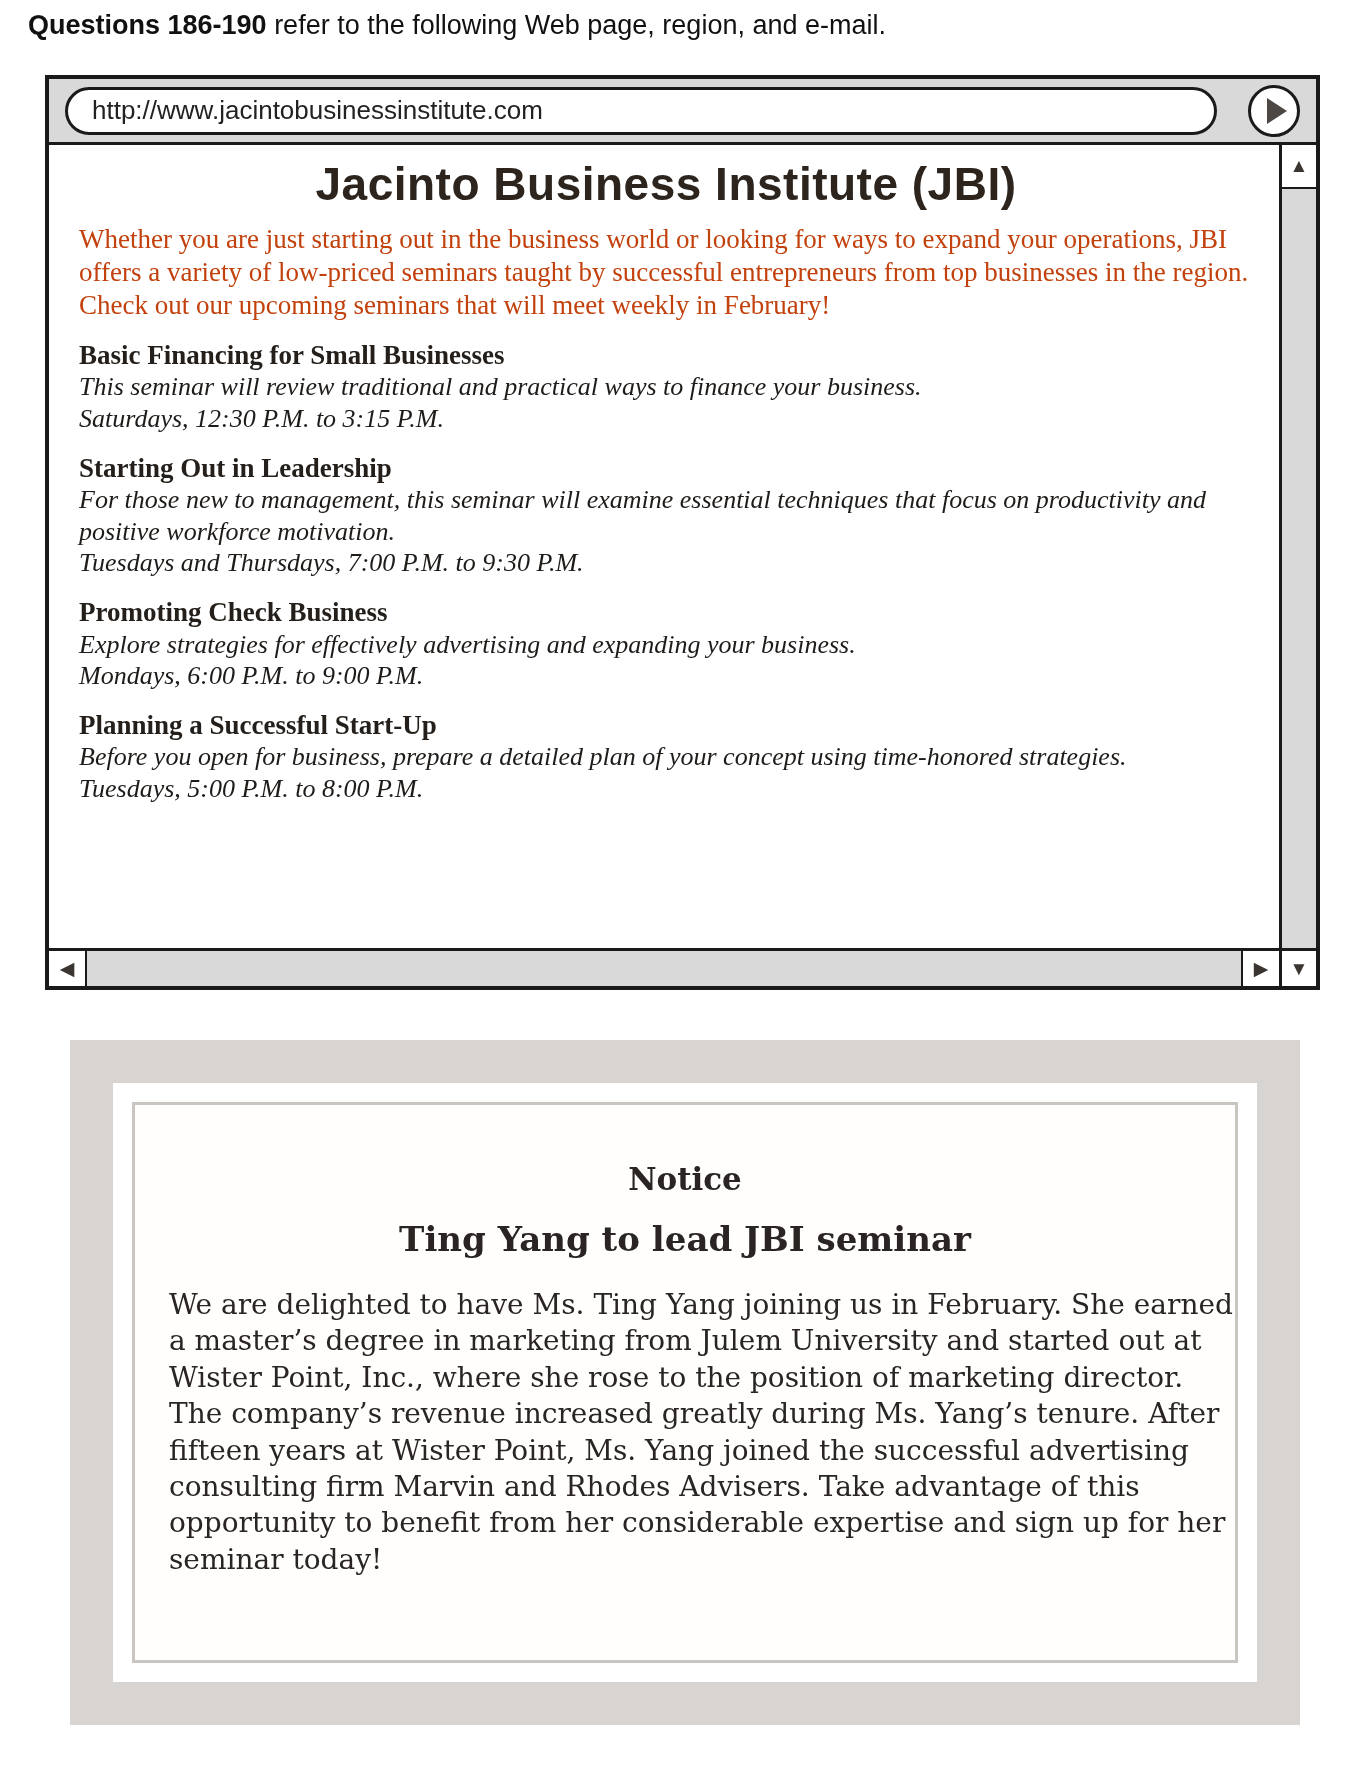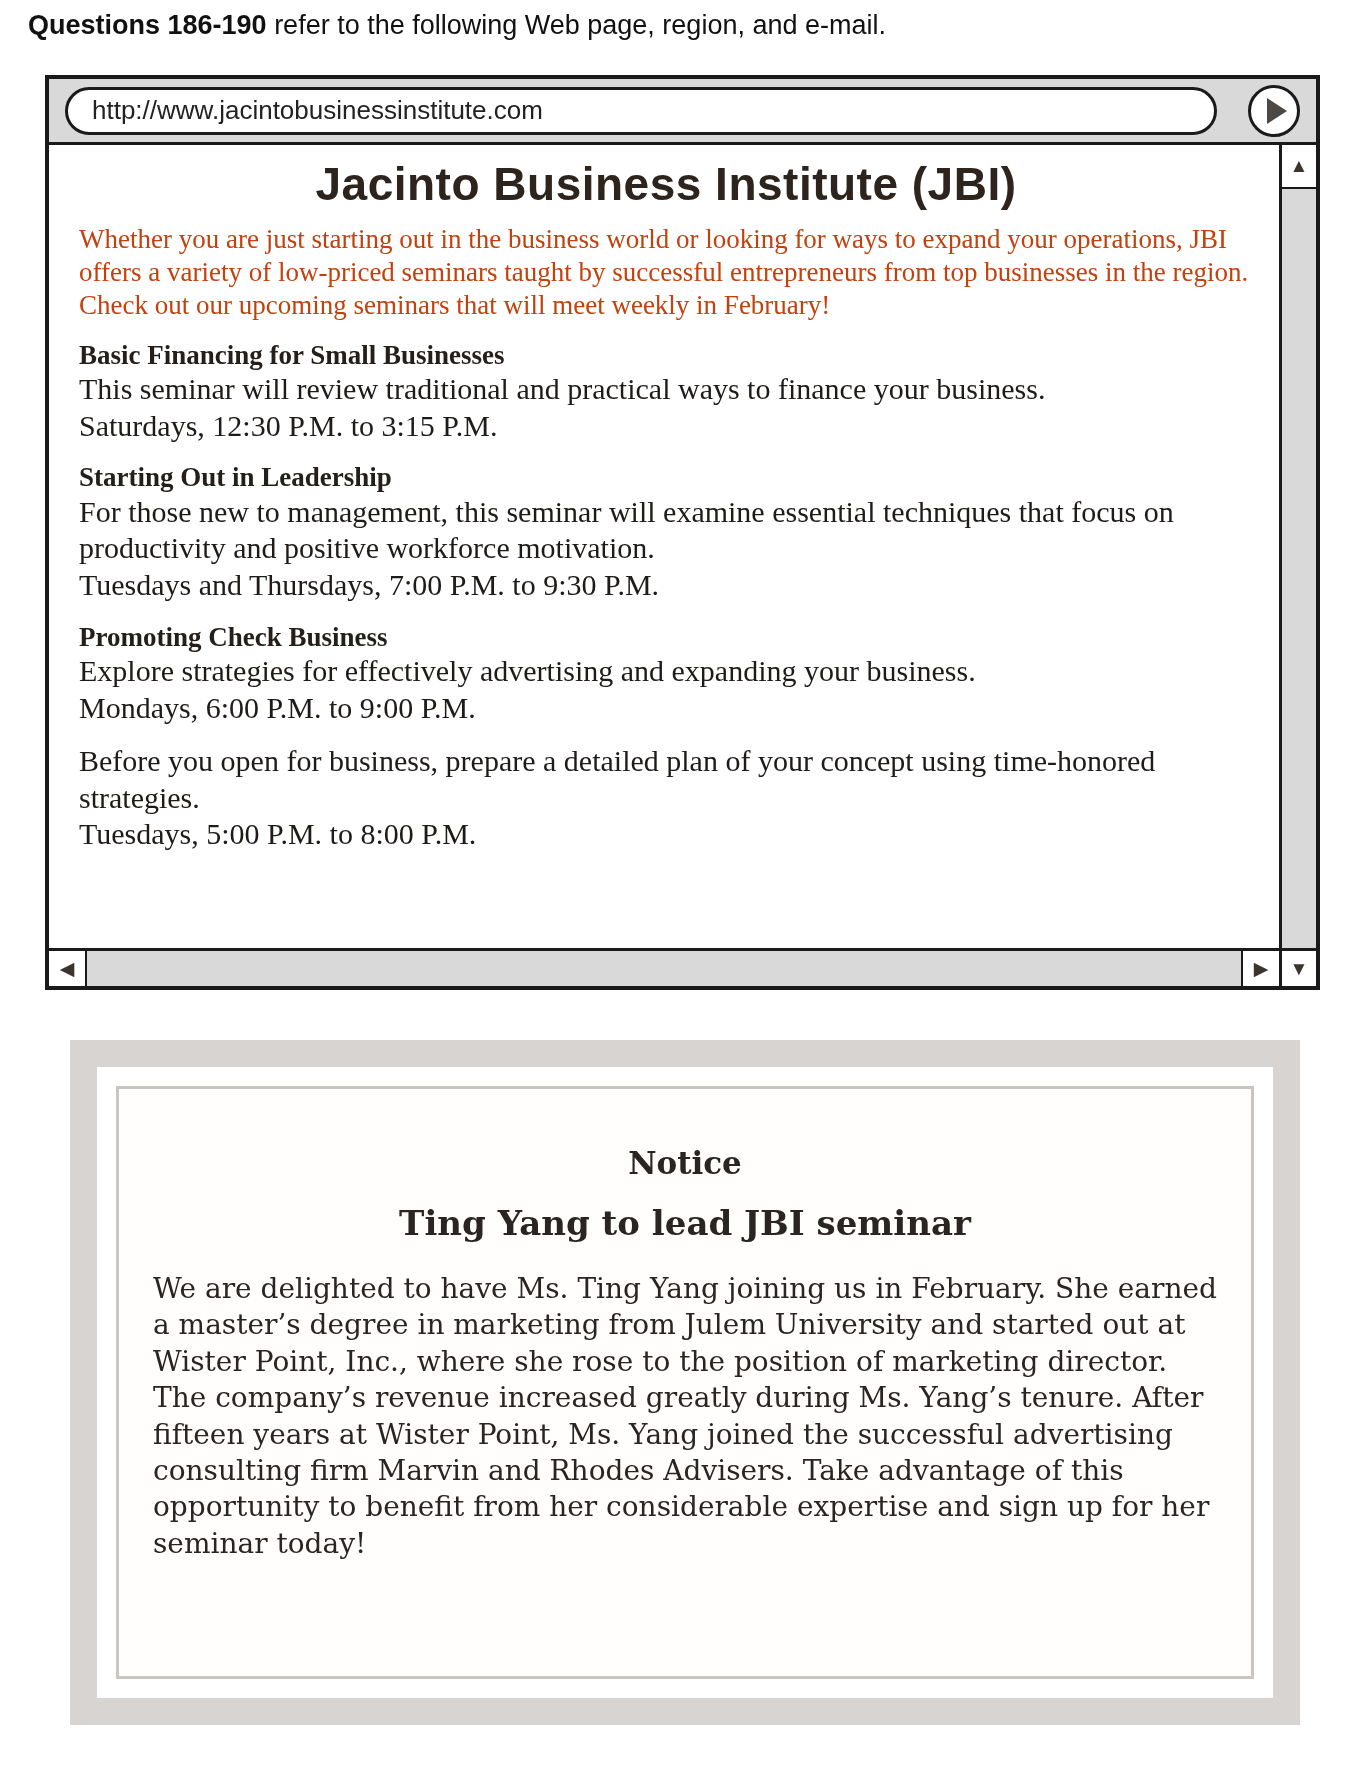--- a/index.html
+++ b/index.html
@@ -105,28 +105,28 @@
     margin: 6px 0 12px;
   }
   .intro {
     font-size: 27px; line-height: 1.22; color: #c2410c;
   }
   .seminar { margin-top: 17px; }
   .seminar h3 {
     font-size: 27px; font-weight: bold; color: #241f1a;
     line-height: 1.2;
   }
-  .seminar p { font-size: 30px; line-height: 1.22; }
+  .seminar p { font-size: 26px; line-height: 1.22; font-style: italic; }
 
   
   .notice-outer {
     position: absolute; left: 70px; top: 1040px;
     width: 1230px; height: 685px;
     background: #d8d4d2;
-    padding: 27px;
+    padding: 43px;
   }
   .notice-mid {
     background: #ffffff; width: 100%; height: 100%;
     padding: 19px;
   }
   .notice-inner {
     border: 3px solid #c9c5c1;
     width: 100%; height: 100%;
     background: #fffefd;
     padding: 56px 34px 0;
@@ -181,20 +181,21 @@
         <p>Tuesdays and Thursdays, 7:00 P.M. to 9:30 P.M.</p>
       </div>
 
       <div class="seminar">
         <h3>Promoting Check Business</h3>
         <p>Explore strategies for effectively advertising and expanding your business.</p>
         <p>Mondays, 6:00 P.M. to 9:00 P.M.</p>
       </div>
 
       <div class="seminar">
+        <h3>Planning a Successful Start-Up</h3>
         <p>Before you open for business, prepare a detailed plan of your concept using time-honored strategies.</p>
         <p>Tuesdays, 5:00 P.M. to 8:00 P.M.</p>
       </div>
     </div>
 
     <div class="v-scroll">
       <div class="v-up">▲</div>
       <div class="v-track"></div>
     </div>
   </div>

